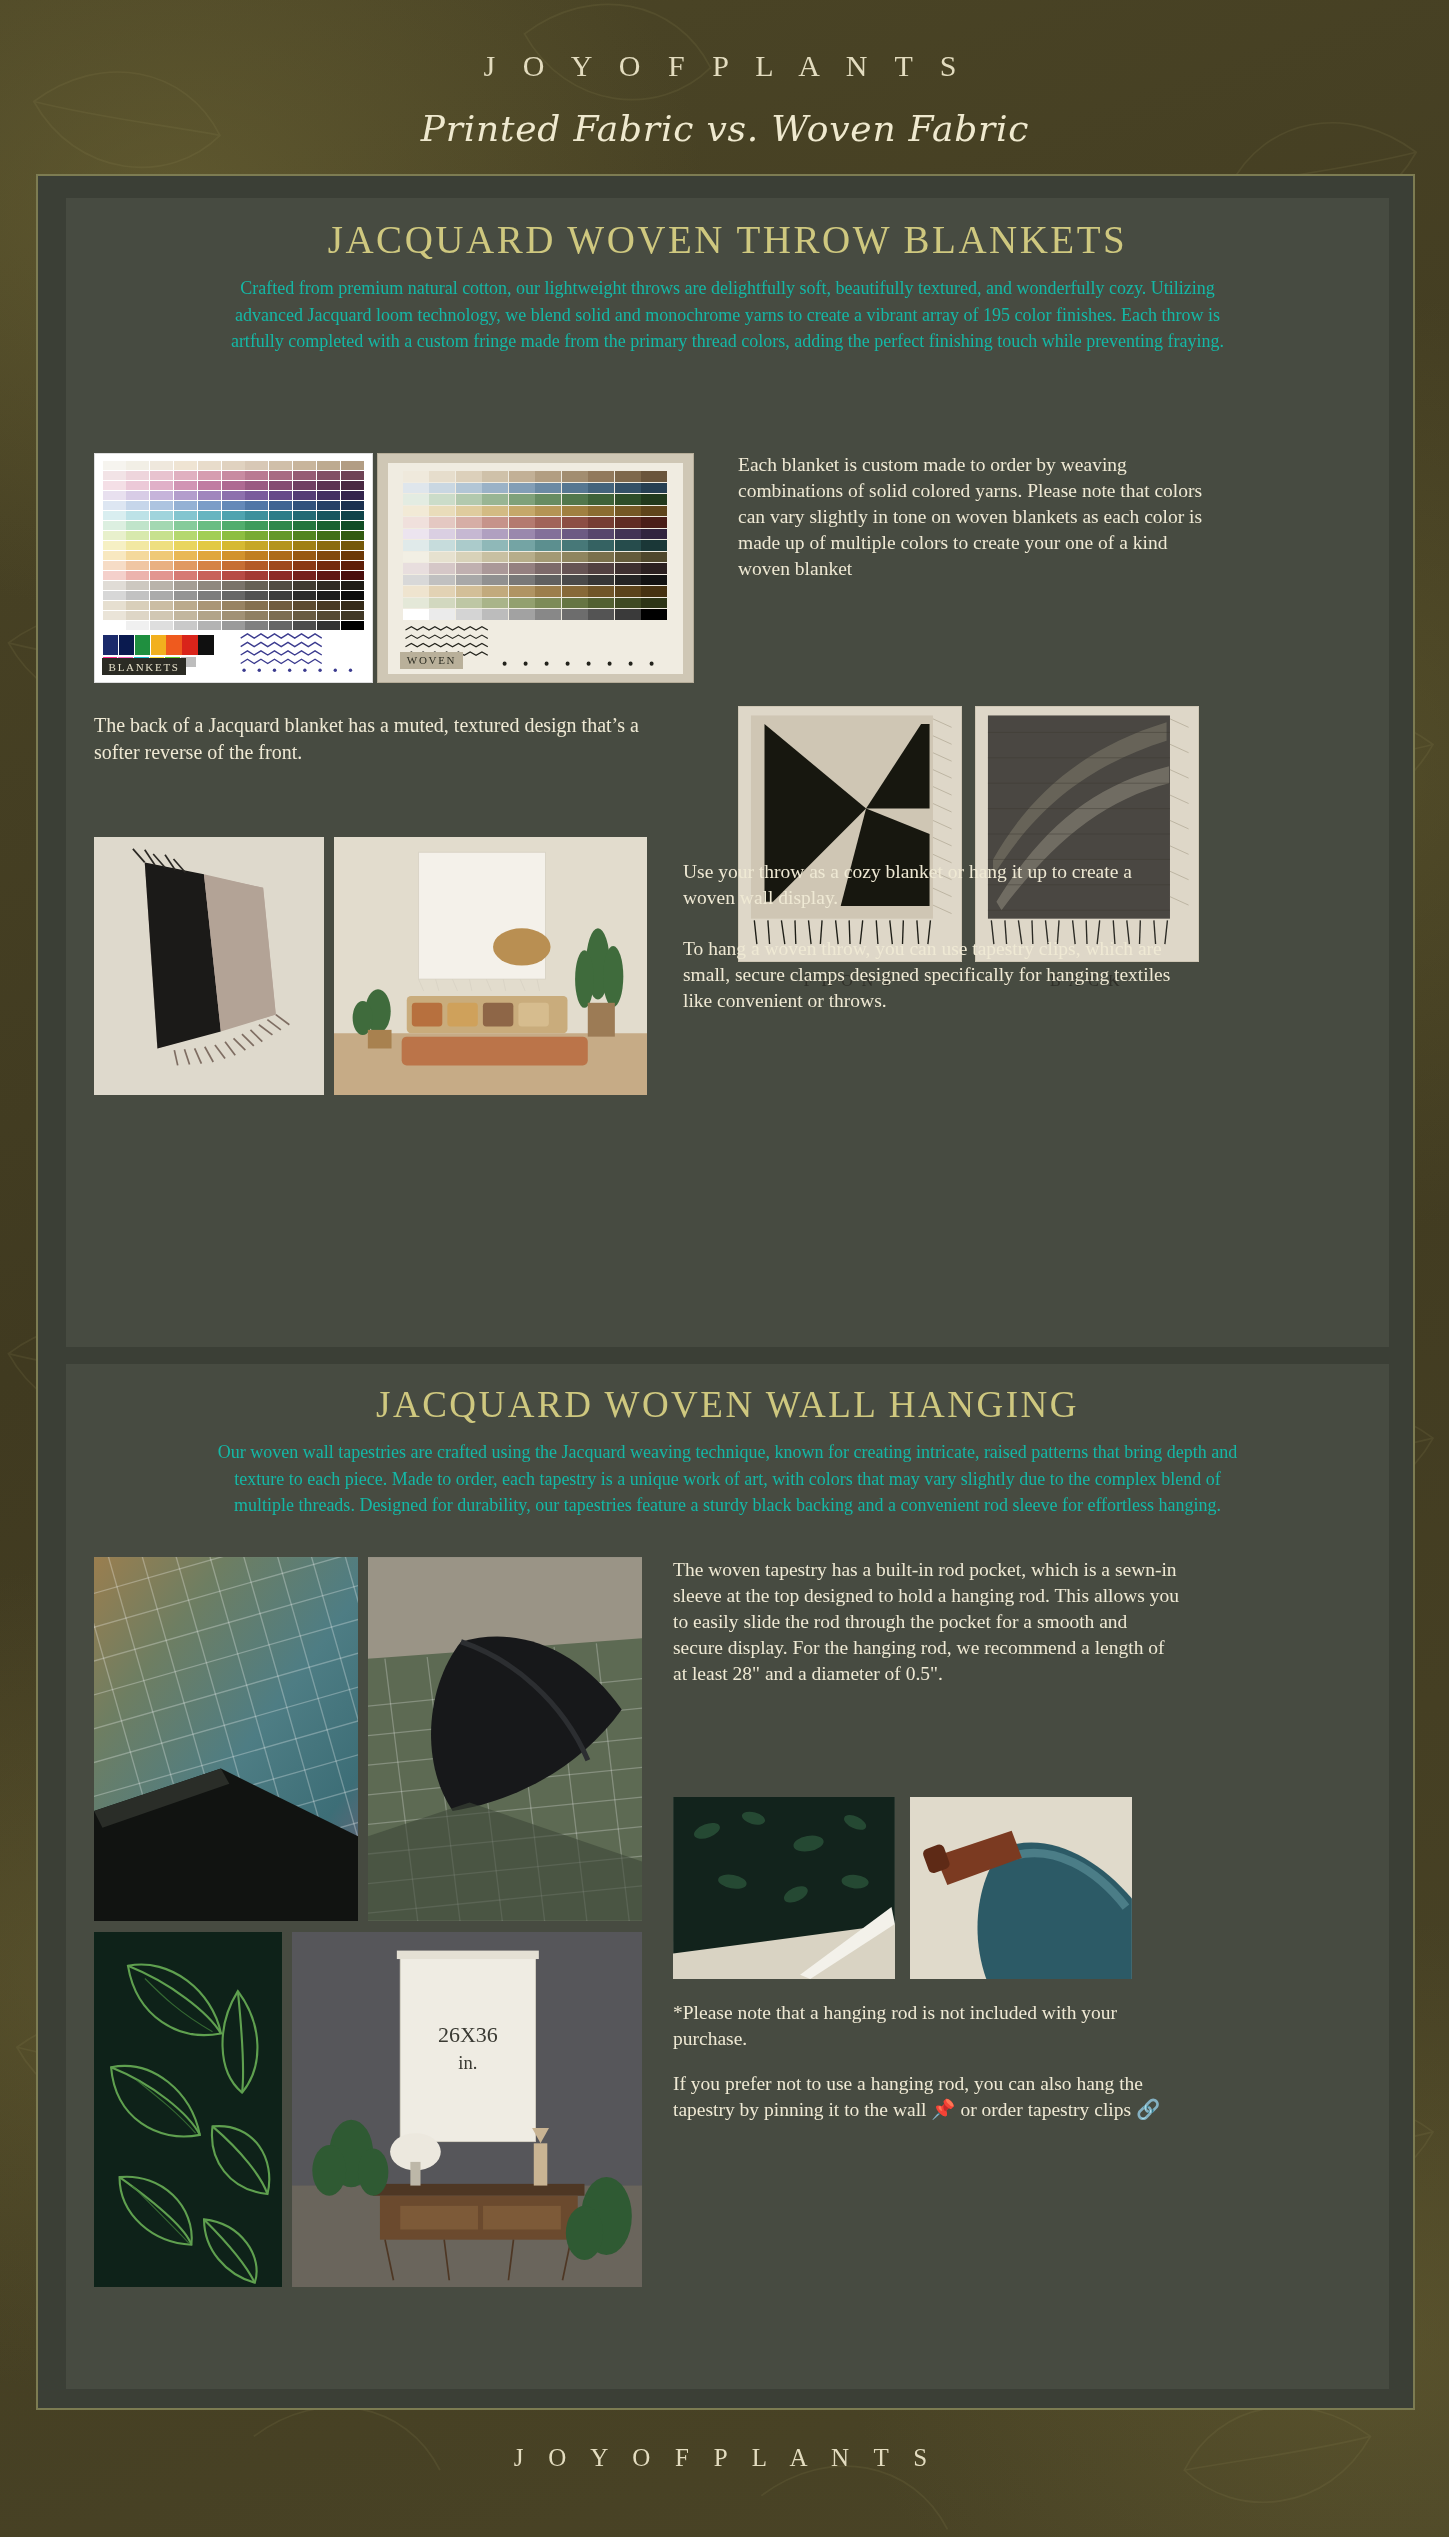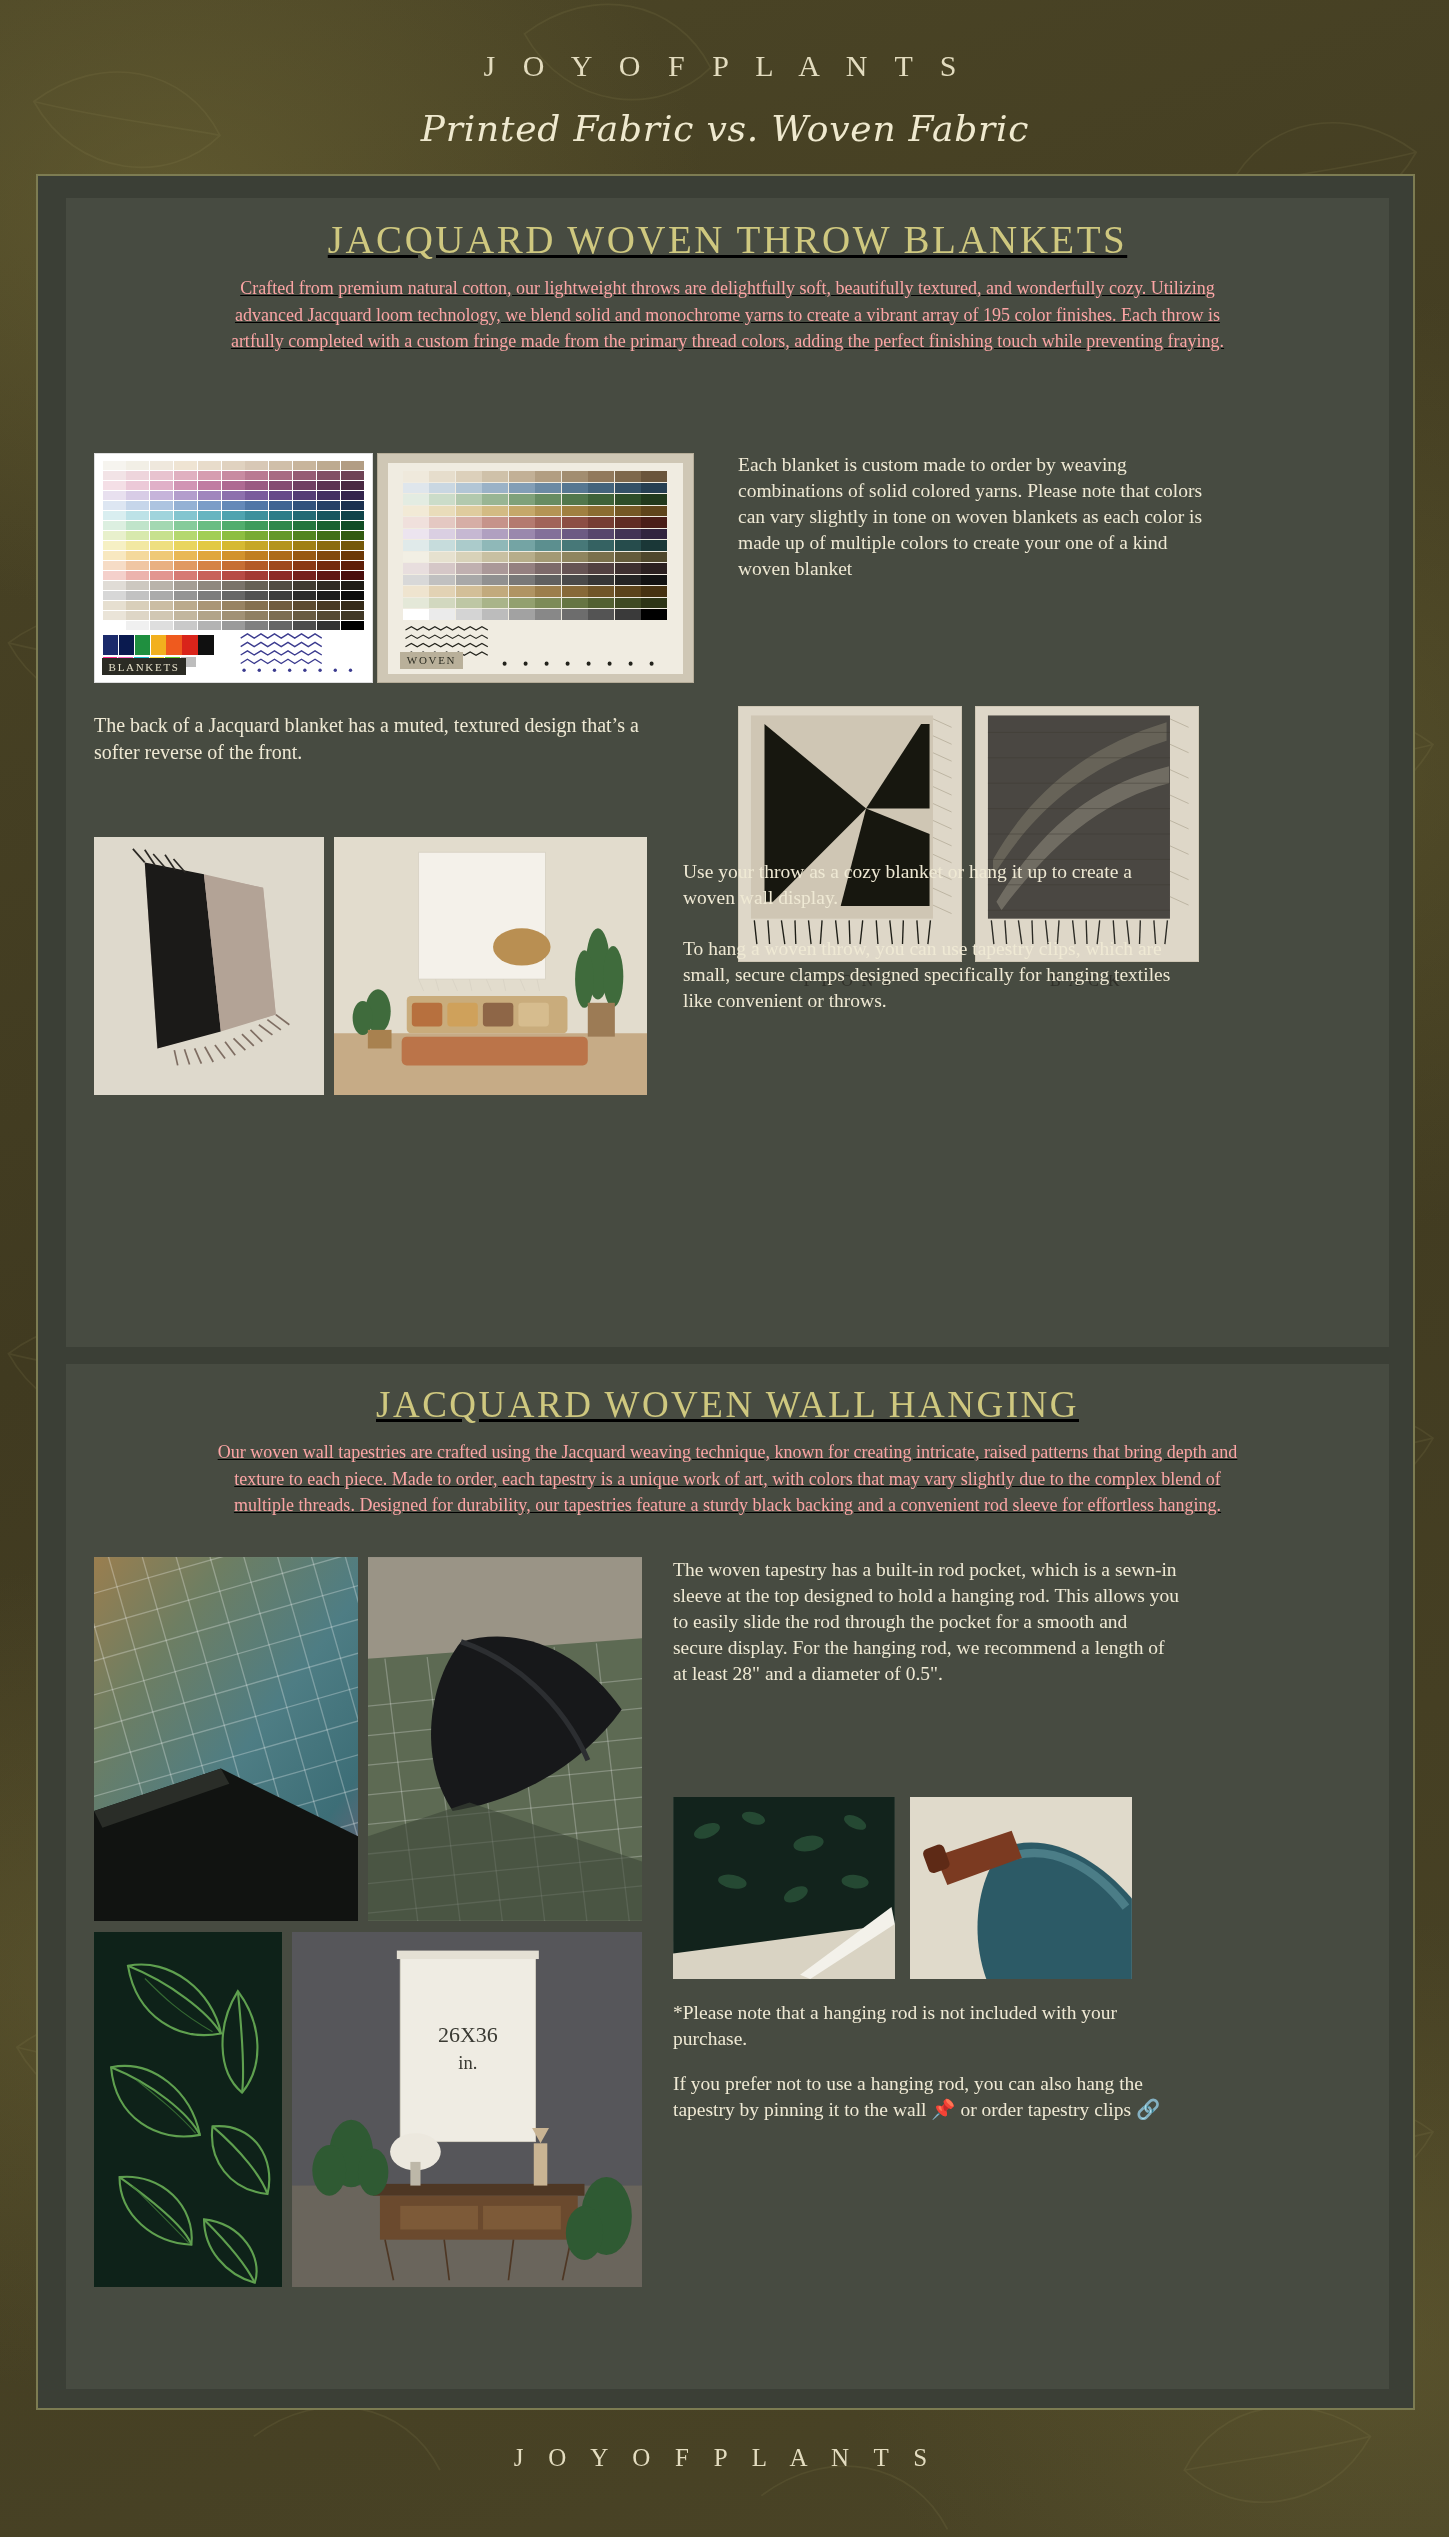--- a/index.html
+++ b/index.html
@@ -79,37 +79,36 @@
     letter-spacing: 9.3px;
   }
 
   
   .section {
     position: absolute;
     left: 28px;
     width: 1323px;
     background: #474b41;
     box-sizing: border-box;
-    text-decoration: underline;
   }
   #section-blankets { top: 22px; height: 1149px; }
   #section-wall     { top: 1188px; height: 1025px; }
 
   .sec-title {
     text-align: center;
     color: #cfc87f;
     font-size: 39px;
     letter-spacing: 2.5px;
     margin-top: 18.6px;
     font-family: "Liberation Serif", serif;
   }
   .sec-title.small { font-size: 37px; }
 
   .sec-para {
-    color: #fca5a5;
+    color: #14b8a6;
     font-size: 18px;
     line-height: 1.48;
     text-align: center;
     margin: 13.5px auto 0;
     width: 1040px;
   }
 
   
   .imgbox {
     position: absolute;

